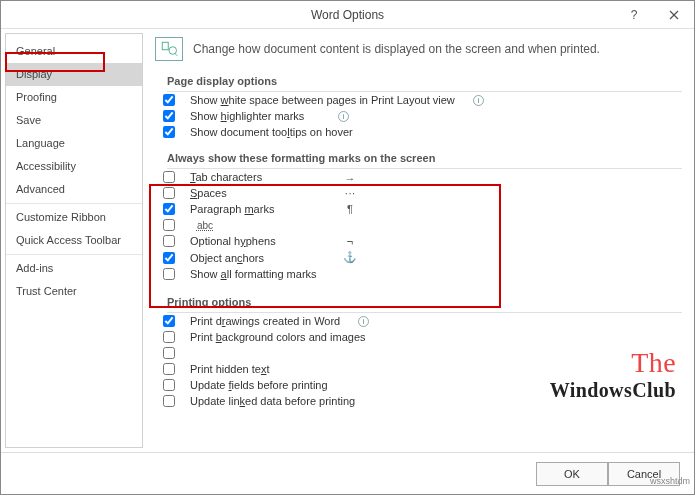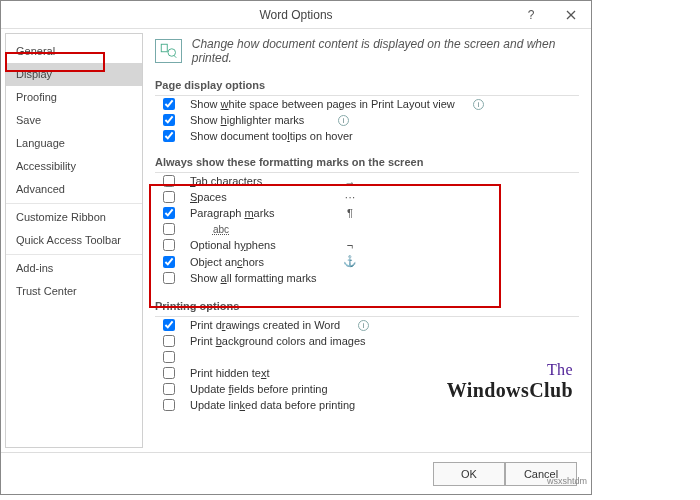--- a/index.html
+++ b/index.html
@@ -1,47 +1,47 @@
 <!DOCTYPE html>
 <html><head>
 <meta charset="utf-8">
 <style>
   * { box-sizing: border-box; margin: 0; padding: 0; font-family: "Segoe UI", Tahoma, sans-serif; }
   body { background: #fff; width: 700px; height: 500px; overflow: hidden; position: relative; }
-  .dialog { width: 592px; height: 495px; border: 1px solid #888; background: #fff; position: relative; display: flex; flex-direction: column; }
+  .dialog { width: 695px; height: 495px; border: 1px solid #888; background: #fff; position: relative; display: flex; flex-direction: column; }
   .titlebar { height: 28px; background: #fff; display: flex; align-items: center; justify-content: center; position: relative; border-bottom: 1px solid #e0e0e0; }
   .titlebar-title { font-size: 12px; color: #444; }
   .titlebar-controls { position: absolute; right: 0; top: 0; height: 28px; display: flex; }
   .titlebar-btn { width: 40px; height: 28px; display: flex; align-items: center; justify-content: center; font-size: 12px; color: #555; }
   .body { flex: 1; display: flex; overflow: hidden; }
   .sidebar { width: 138px; border-right: 1px solid #ddd; background: #fff; padding: 6px 0; border: 1px solid #d0d0d0; margin: 4px 0 4px 4px; }
   .nav-item { padding: 5px 10px; font-size: 11px; color: #444; cursor: pointer; border-bottom: 1px solid transparent; }
   .nav-item.selected { background: #d6d6d6; }
   .nav-sep { border-bottom: 1px solid #e6e6e6; margin: 2px 0; }
   .highlight-sidebar { position: absolute; border: 2px solid #c00; pointer-events: none; }
   .content { flex: 1; padding: 8px 12px 8px 12px; overflow-y: auto; position: relative; }
   .header-row { display: flex; align-items: center; gap: 10px; margin-bottom: 8px; }
   .header-icon { width: 28px; height: 24px; border: 1px solid #7aa; display:flex; align-items:center; justify-content:center; }
   .header-icon svg { width: 18px; height: 18px; }
-  .header-text { font-size: 12px; color: #555; font-style: italic; }
-  .section-title { font-size: 11px; font-weight: 600; color: #555; padding: 6px 0 4px 0; border-bottom: 1px solid #e0e0e0; margin-top: 6px; }
+  .header-text { font-size: 12px; color: #555; }
+  .section-title { font-size: 11px; font-weight: 600; color: #555; padding: 6px 0 4px 0; border-bottom: 1px solid #e0e0e0; margin-top: 6px; margin-left: 12px; }
   .opt-row { display: flex; align-items: center; gap: 15px; padding: 2px 0 2px 8px; font-size: 11px; color: #333; }
   .opt-row input[type=checkbox] { width: 12px; height: 12px; }
   .opt-label { min-width: 130px; }
   .opt-symbol { width: 30px; text-align: center; color: #555; font-size: 11px; }
   .info-icon { display:inline-block; width:11px; height:11px; border:1px solid #8aa; border-radius:50%; font-size:8px; line-height:10px; text-align:center; color:#688; margin-left:3px; }
   .underline-key { text-decoration: underline; }
   .highlight-box { position: absolute; border: 2px solid #c00; pointer-events: none; }
   .footer { height: 42px; border-top: 1px solid #ddd; display:flex; align-items:center; justify-content:flex-end; padding: 0 14px; }
   .btn { min-width: 72px; height: 24px; border: 1px solid #aaa; background: #f9f9f9; font-size: 11px; color: #333; cursor:pointer; }
   .watermark { position: absolute; right: 18px; bottom: 50px; text-align: right; }
-  .watermark .l1 { font-size: 16px; font-weight: 400; color: #4c1d95; font-family: Georgia, serif; letter-spacing: .4px; }
+  .watermark .l1 { font-size: 28px; font-weight: 400; color: #ef4444; font-family: Georgia, serif; letter-spacing: .4px; }
   .watermark .l2 { font-size: 20px; font-weight: 700; color: #222; font-family: Georgia, serif; letter-spacing: .4px; }
   .corner { position:absolute; right:4px; bottom:8px; font-size:9px; color:#888; }
-  .abc-strike { text-decoration: underline dotted; font-size:10px;margin-left:16px; }
+  .abc-strike { text-decoration: underline dotted; font-size:10px; }
 </style>
 </head>
 <body>
 
 <div class="dialog">
 
   <div class="titlebar">
     <span class="titlebar-title">Word Options</span>
     <div class="titlebar-controls">
       <div class="titlebar-btn">?</div>

